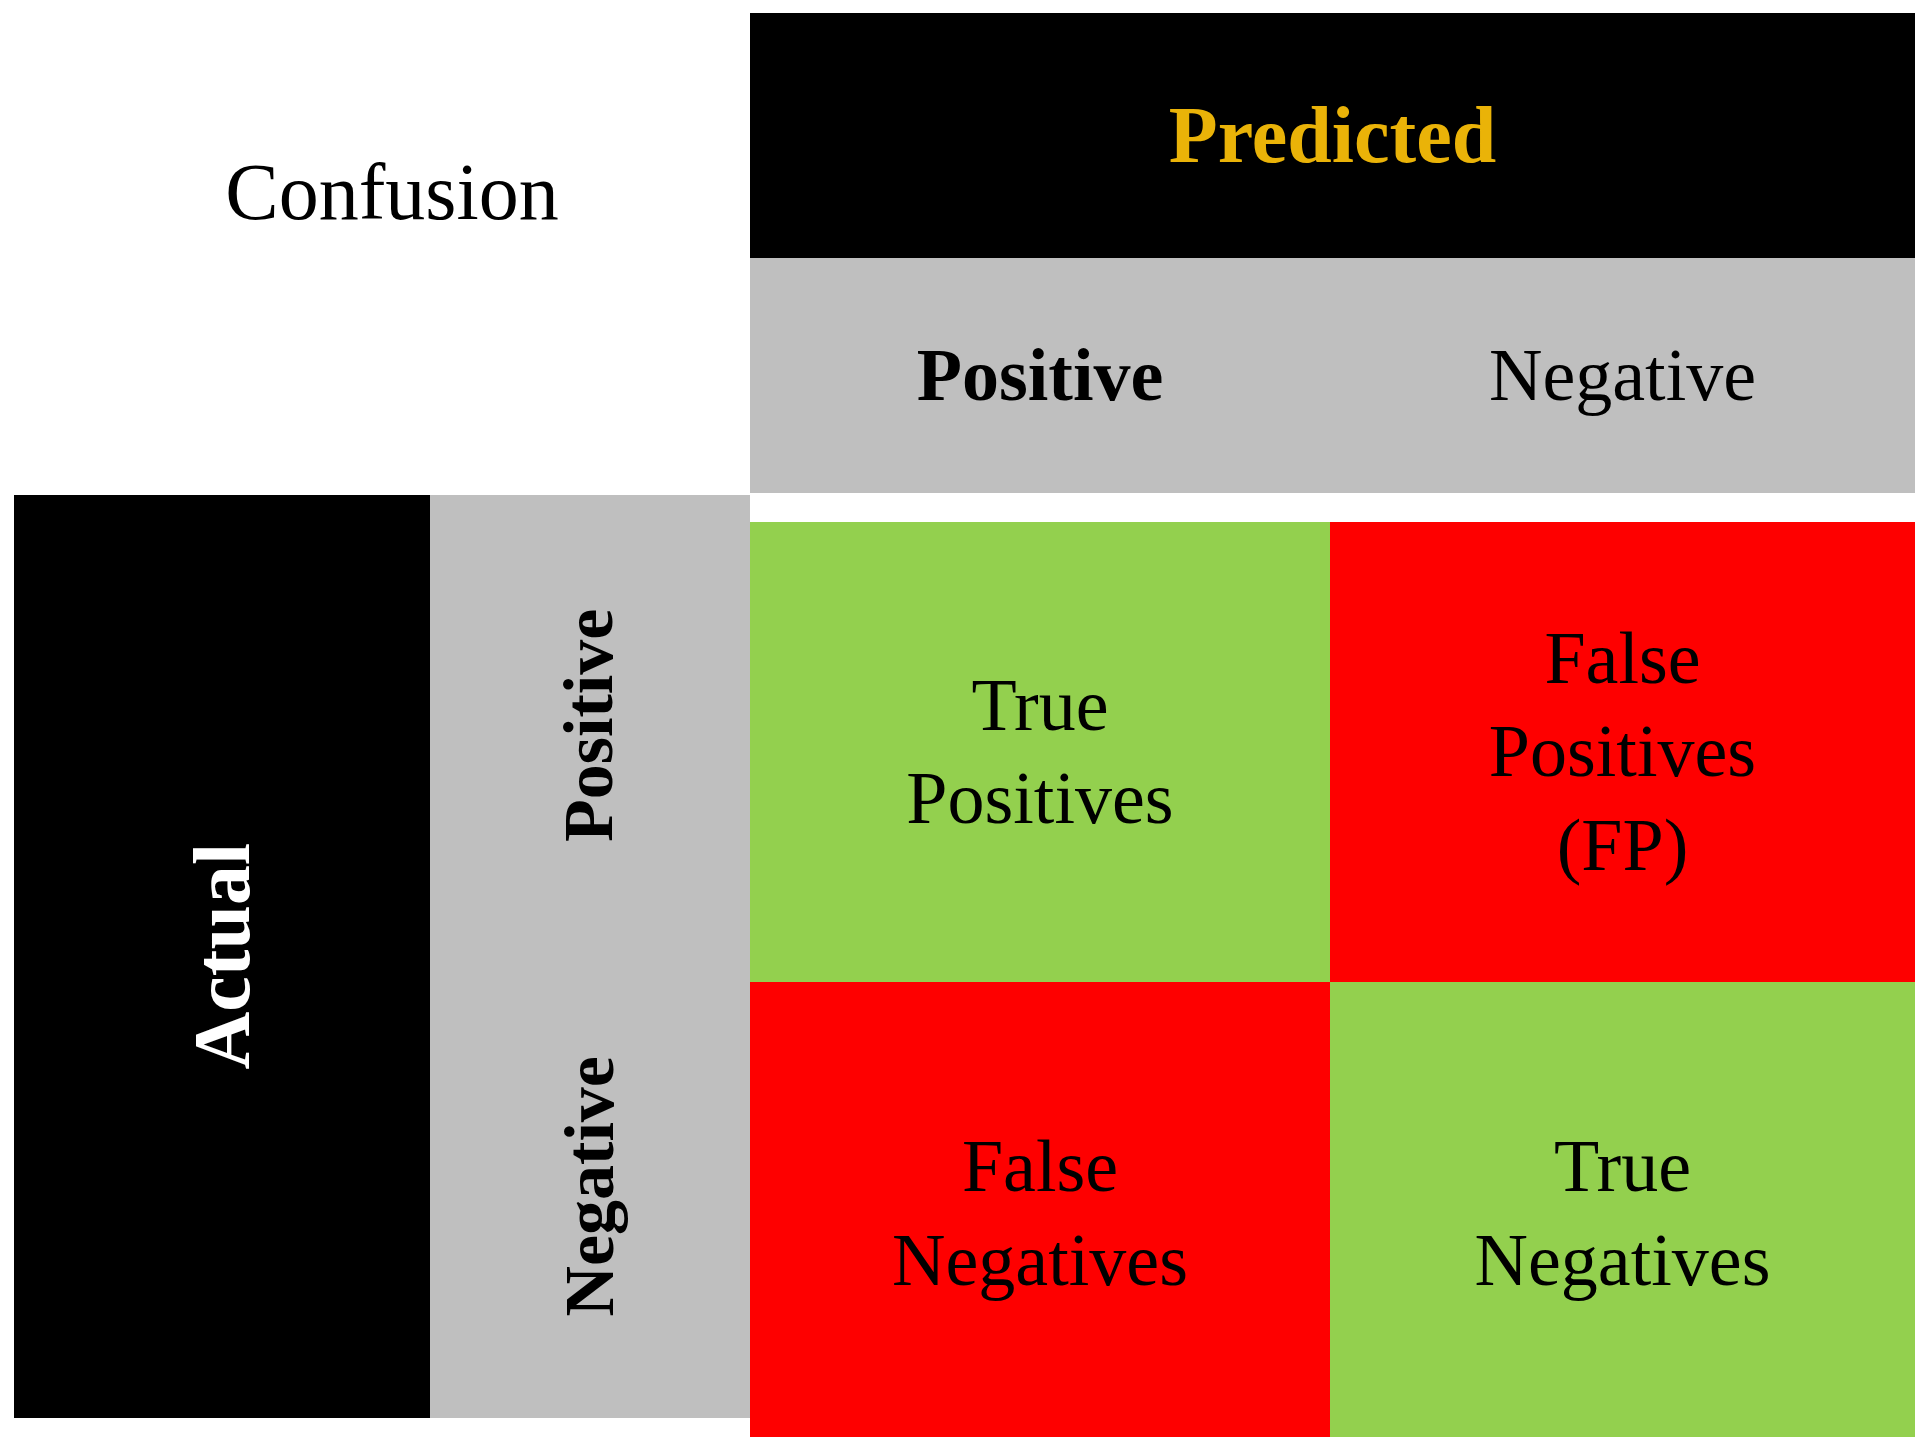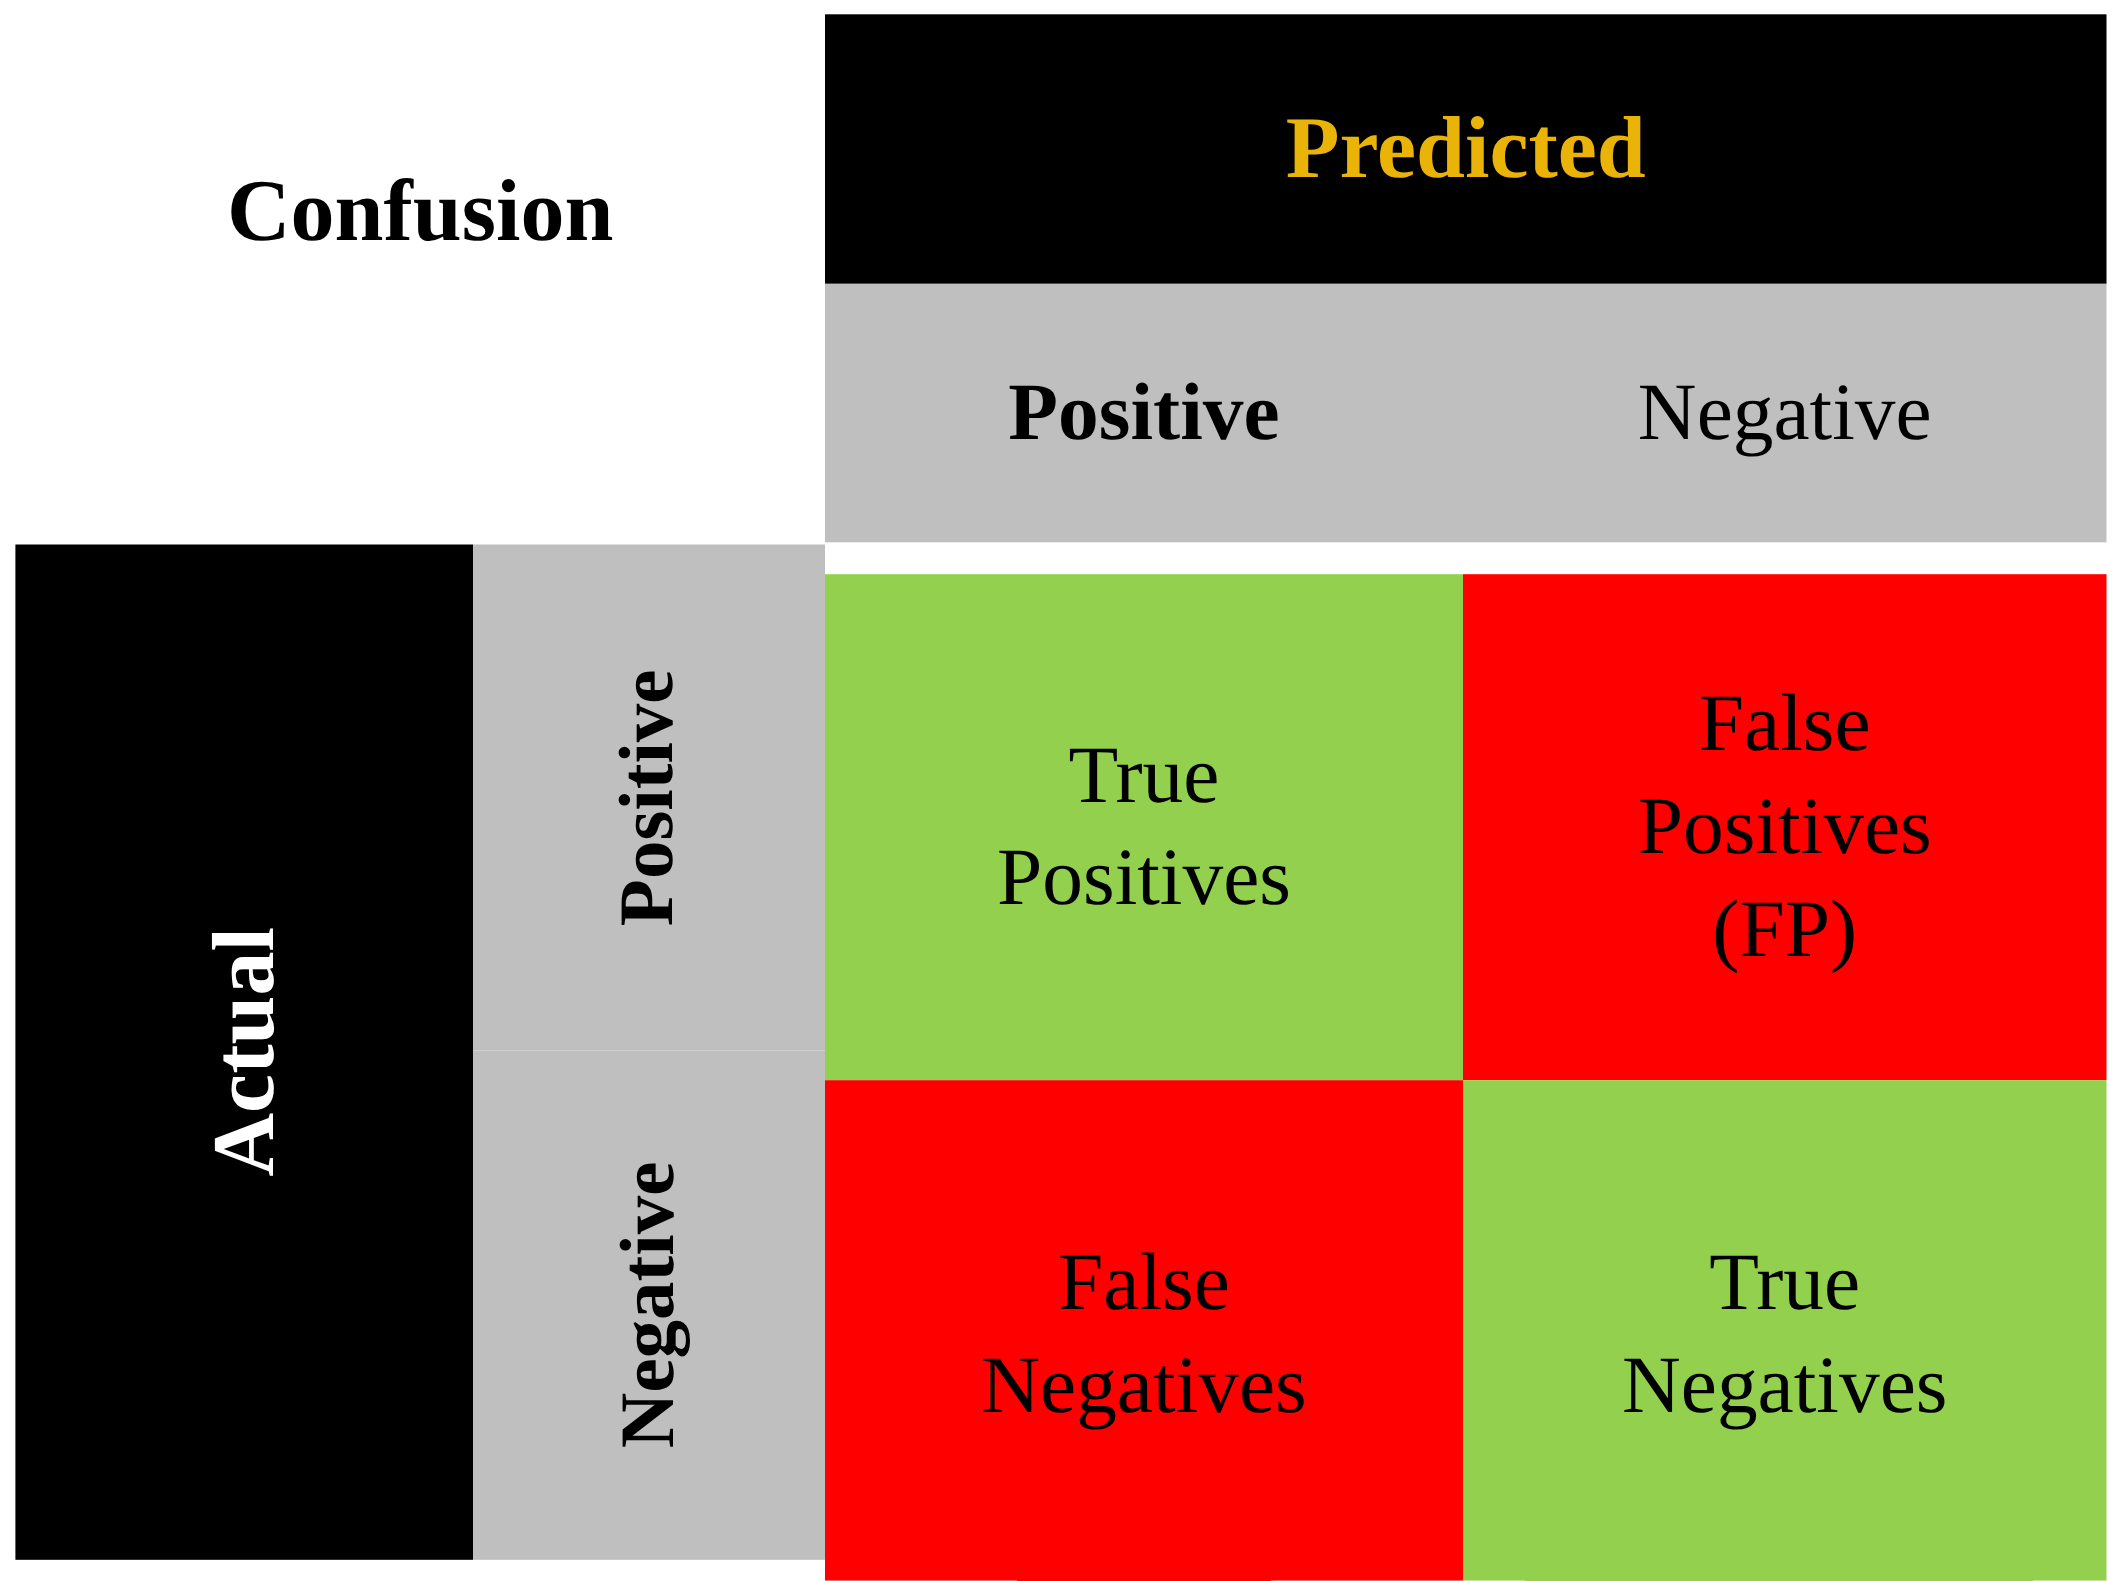--- a/index.html
+++ b/index.html
@@ -28,27 +28,27 @@
     box-sizing: border-box;
     display: flex;
     align-items: center;
     justify-content: center;
     text-align: center;
     line-height: 1.18;
   }
 
   
   #title-block {
-    left: 14px;
+    left: 24px;
     top: 13px;
     width: 736px;
     height: 480px;
     background: #ffffff;
     color: #000000;
-    font-weight: bold;
+    font-weight: normal;
     font-size: 80px;
     line-height: 1.22;
     padding-bottom: 120px;
     flex-direction: column;
   }
   #title-block .title-line { display: block; }
 
   
   #predicted-banner {
     left: 750px;

